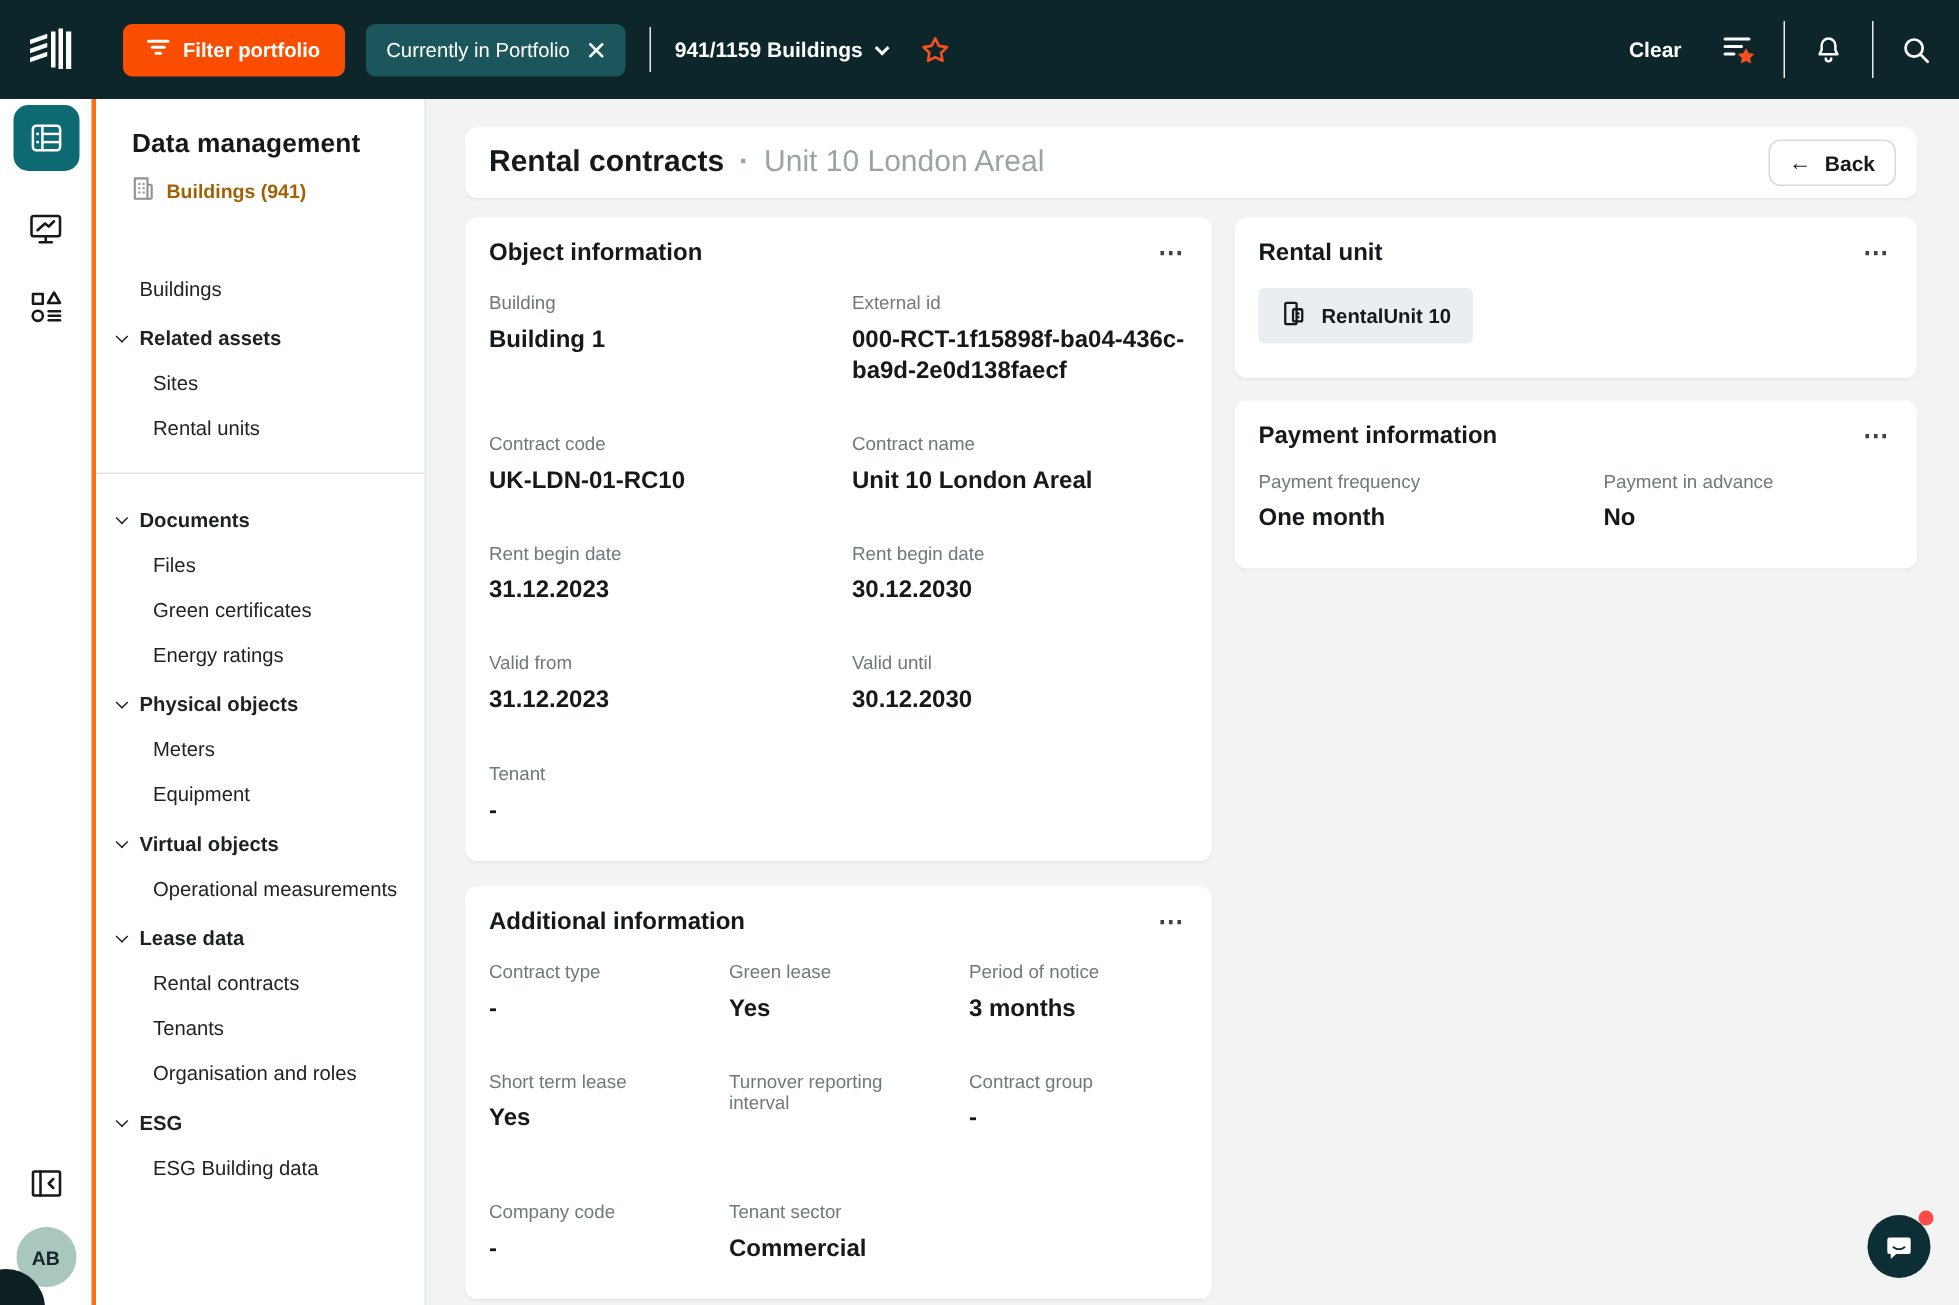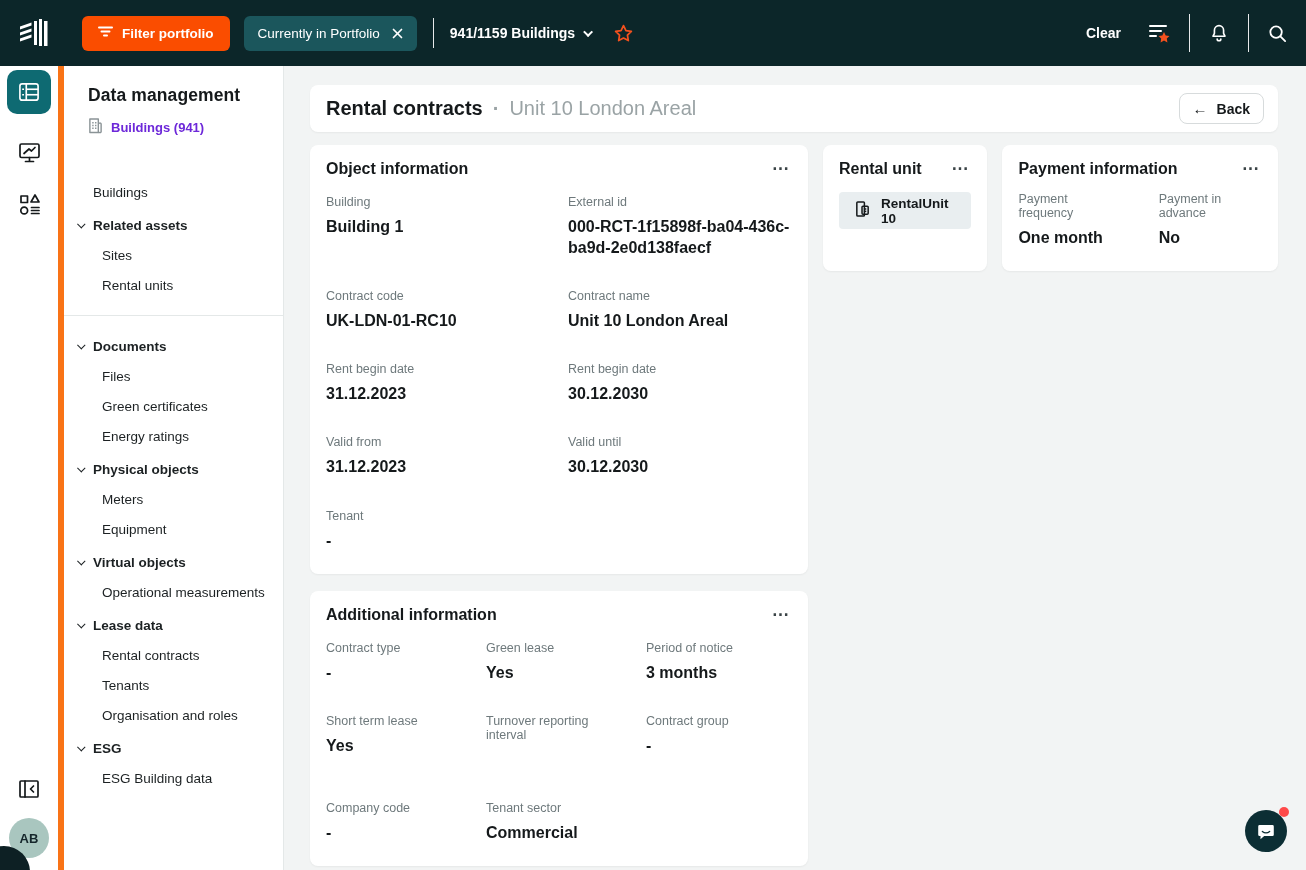--- a/index.html
+++ b/index.html
@@ -23,35 +23,35 @@
   .tb-div.tall{ height:38px; margin:0 18px;}
   .bsel{ color:#fff; font-weight:700; font-size:14px; display:flex; align-items:center; gap:11px; cursor:pointer;}
   .chev{ width:7px; height:7px; border-left:2px solid #fff; border-bottom:2px solid #fff;
     transform:rotate(-45deg) translateY(-2px); display:inline-block;}
   .tb-star{ margin-left:20px; display:flex; cursor:pointer;}
   .tb-right{ margin-left:auto; display:flex; align-items:center;}
   .clear{ color:#fff; font-weight:700; font-size:14px; margin-right:26px; cursor:pointer;}
   .tb-icon{ display:flex; cursor:pointer;}
   
   .rail{ position:absolute; top:48px; left:0; bottom:0; width:64px; background:#fff;
-    border-right:6px solid #f97316; display:flex; flex-direction:column; align-items:center; z-index:5;}
+    border-right:3px solid #f97316; display:flex; flex-direction:column; align-items:center; z-index:5;}
   .rail-active{ margin-top:22px; width:44px; height:44px; background:#0E6A72; border-radius:10px;
     display:flex; align-items:center; justify-content:center; cursor:pointer;}
   .rail-btn{ margin-top:27px; display:flex; cursor:pointer;}
   .rail-spacer{ flex:1;}
   .rail-collapse{ margin-bottom:18px; display:flex; cursor:pointer;}
   .avatar{ margin-bottom:12px; width:40px; height:40px; border-radius:50%; background:#A9C6BF;
     display:flex; align-items:center; justify-content:center; font-size:13px; font-weight:700;
     color:#15262B; cursor:pointer;}
   
   .sidebar{ position:absolute; top:66px; left:64px; bottom:0; width:220px; background:#fff;
     border-right:1px solid #E4E8E8; padding-top:19px; z-index:4; overflow:hidden;}
   .sb-title{ margin-left:24px; font-size:17.5px; font-weight:700; letter-spacing:.1px;}
   .sb-sub{ margin:11px 0 0 24px; display:flex; align-items:center; gap:8px;
-    color:#6d28d9; font-size:13px; font-weight:700;}
+    color:#a16207; font-size:13px; font-weight:700;}
   .nav{ margin-top:40px;}
   .nav-row{ height:30px; display:flex; align-items:center; font-size:13.5px; color:#1C2123; cursor:pointer;}
   .nav-top{ padding-left:29px;}
   .nav-item{ padding-left:38px;}
   .nav-section{ padding-left:15px; font-weight:700; margin-top:3px;}
   .chev-s{ width:6px; height:6px; border-left:1.7px solid #1C2123; border-bottom:1.7px solid #1C2123;
     transform:rotate(-45deg) translateY(-1px); display:inline-block; margin-right:8px; flex:none;}
   .nav-divider{ height:1px; background:#E4E8E8; margin:15px 0;}
   
   .main{ position:absolute; top:66px; left:284px; right:0; bottom:0; background:#F2F4F4;
@@ -60,21 +60,21 @@
     padding:0 14px 0 16px; box-shadow:0 1px 2px rgba(16,24,26,.05);}
   .ph-title{ font-size:20px; font-weight:700;}
   .ph-dot{ margin:0 10px; color:#9AA3A5; font-size:20px; font-weight:700;}
   .ph-sub{ font-size:20px; color:#9AA3A5;}
   .btn-back{ margin-left:auto; height:31px; background:#fff; border:1px solid #D7DBDC; border-radius:8px;
     display:flex; align-items:center; gap:9px; padding:0 13px; font-family:inherit;
     font-size:14px; font-weight:700; color:#15191B; cursor:pointer;}
   .back-arrow{ font-size:15px; line-height:1;}
   .cols{ display:flex; gap:15px; margin-top:13px; align-items:flex-start;}
   .col-left{ width:498px; flex:none; display:flex; flex-direction:column; gap:17px;}
-  .col-right{ flex:1; display:flex; flex-direction:row; gap:15px;}
+  .col-right{ flex:1; display:flex; flex-direction:column; gap:15px;}
   .card{ background:#fff; border-radius:8px; padding:15px 16px 23px; box-shadow:0 1px 2px rgba(16,24,26,.05);}
   .card-head{ display:flex; align-items:flex-start; justify-content:space-between;}
   .card-title{ font-size:16px; font-weight:700;}
   .more-btn{ color:#3A4346; font-size:17px; font-weight:700; letter-spacing:1px; line-height:1;
     cursor:pointer; padding:0 2px;}
   .fgrid{ display:grid; grid-template-columns:1fr 1fr; column-gap:18px; row-gap:31px; margin-top:17px;}
   .fgrid.three{ grid-template-columns:1fr 1fr 1fr; column-gap:14px;}
   .f-label{ font-size:12.5px; color:#6E797C;}
   .f-value{ margin-top:7px; font-size:16px; font-weight:700; color:#15191B; min-height:21px;
     word-break:break-word; line-height:1.32;}

